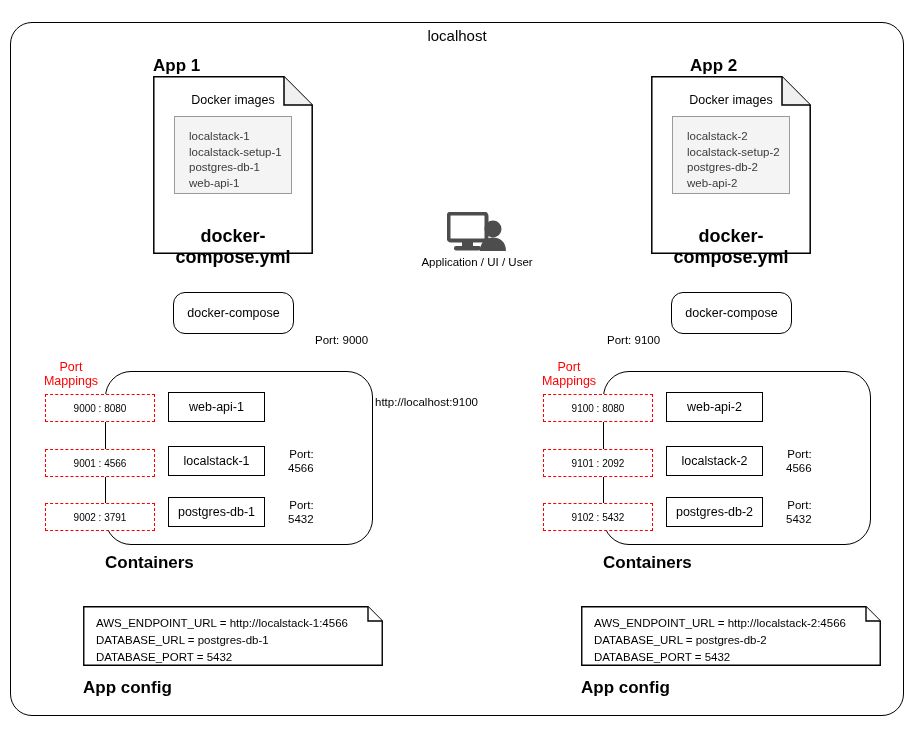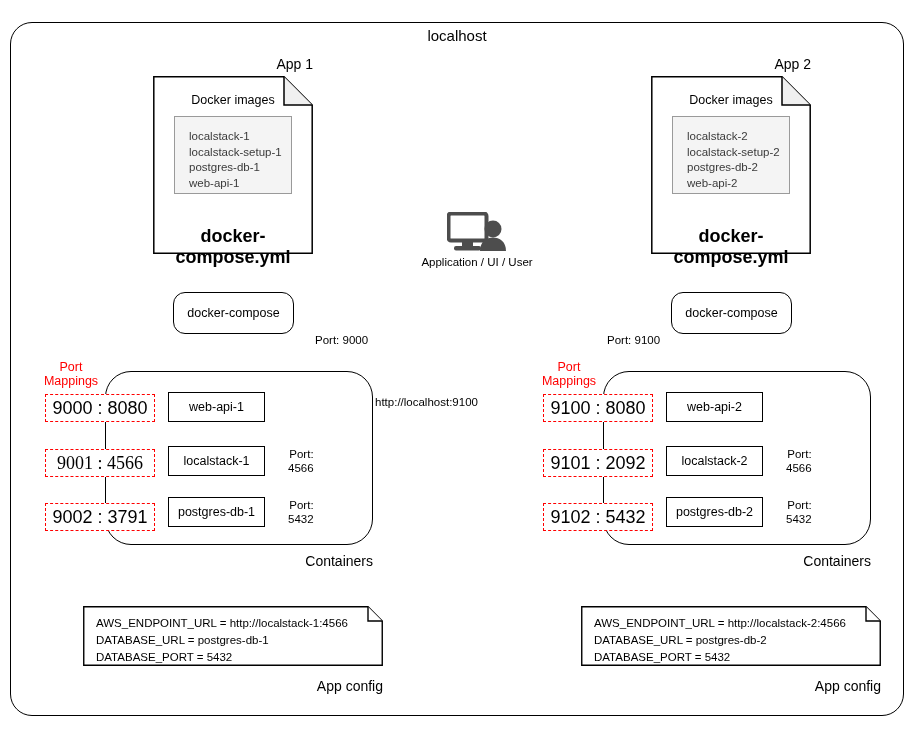--- a/index.html
+++ b/index.html
@@ -8,21 +8,21 @@
   #stage{position:absolute;inset:0;width:914px;height:741px;border-radius:14px;}
   svg#wires{position:absolute;left:0;top:0;width:914px;height:741px;pointer-events:none;}
 
   .abs{position:absolute;box-sizing:border-box;}
 
   
   .host-rect{border:1.6px solid #000;border-radius:22px;background:#fff;}
   .host-title{font-size:15px;text-align:center;white-space:nowrap;}
 
   
-  .cap-bold{font-size:14px;font-weight:normal;text-align:right;white-space:nowrap;}
+  .cap-bold{font-size:17px;font-weight:bold;text-align:left;white-space:nowrap;}
 
   
   .doc{background:#fff;}
   .doc-label-top{position:absolute;left:0;right:0;text-align:center;font-size:12.5px;}
   .doc-label-bottom{position:absolute;left:0;right:0;text-align:center;
                     font-size:18px;font-weight:bold;}
   .img-list{position:absolute;border:1px solid #9a9a9a;background:#f4f4f4;
             font-size:11.5px;line-height:15.5px;color:#3a3a3a;
             padding:12px 0 0 14px;box-sizing:border-box;}
   .img-list div{white-space:nowrap;}
@@ -34,21 +34,21 @@
 
   
   .group{border:1.6px solid #000;border-radius:26px;background:transparent;}
 
   
   .sbox{border:1.5px solid #000;background:#fff;display:flex;
         align-items:center;justify-content:center;font-size:12.5px;white-space:nowrap;}
 
   
   .pmap{border:1.4px dashed #ff0000;background:#fff;display:flex;
-        align-items:center;justify-content:center;font-size:18px;white-space:nowrap;}
+        align-items:center;justify-content:center;font-size:10px;white-space:nowrap;}
   .pm-title{color:#ff0000;font-size:12.5px;text-align:center;line-height:14px;}
 
   
   .elabel{font-size:11.5px;white-space:nowrap;background:#fff;padding:0 2px;}
   .plabel{font-size:11.5px;line-height:14px;white-space:nowrap;text-align:right;}
 
   
   .cfg{background:#fff;}
   .cfg-text{position:absolute;left:13px;top:9px;font-size:11.5px;line-height:17px;}
   .cfg-text div{white-space:nowrap;}
@@ -178,37 +178,37 @@
   <div class="abs plabel" style="left:288px;top:498px;">
     <div>Port:</div>
     <div>5432</div>
   </div>
 
   <div class="abs pm-title" style="left:28px;top:360px;width:86px;">
     <div>Port</div>
     <div>Mappings</div>
   </div>
   <div class="abs pmap" style="left:45px;top:394px;width:110px;height:28px;">9000 : 8080</div>
-  <div class="abs pmap" style="left:45px;top:449px;width:110px;height:28px;font-family:Liberation Serif, serif;">9001 : 4566</div>
+  <div class="abs pmap" style="left:45px;top:449px;width:110px;height:28px;">9001 : 4566</div>
   <div class="abs pmap" style="left:45px;top:503px;width:110px;height:28px;">9002 : 3791</div>
 
   <div class="abs cfg" style="left:83px;top:606px;width:349px;height:60px;">
     <svg viewBox="0 0 300 60" width="300" height="60" style="position:absolute;left:0;top:0;">
       <path d="M0.75,0.75 L285,0.75 L299.25,15 L299.25,59.25 L0.75,59.25 z" fill="#fff" stroke="#000" stroke-width="1.4"></path>
       <path d="M285,0.75 L285,15 L299.25,15" fill="#fff" stroke="#000" stroke-width="1.4"></path>
     </svg>
     <div class="cfg-text">
       <div>AWS_ENDPOINT_URL = http://localstack-1:4566</div>
       <div>DATABASE_URL = postgres-db-1</div>
       <div>DATABASE_PORT = 5432</div>
     </div>
   </div>
   <div class="abs cap-bold" style="left:83px;top:678px;width:300px;">App config</div>
 
-  <div class="abs cap-bold" style="left:651px;top:56px;width:160px;">App 2</div>
+  <div class="abs cap-bold" style="left:690px;top:56px;width:160px;">App 2</div>
 
   <div class="abs doc" style="left:651px;top:76px;width:160px;height:178px;">
     <svg viewBox="0 0 160 178" width="160" height="178" style="position:absolute;left:0;top:0;">
       <path d="M0.8,0.8 L131,0.8 L159.2,29 L159.2,177.2 L0.8,177.2 z" fill="#fff" stroke="#000" stroke-width="1.5"></path>
       <path d="M131,0.8 L131,29 L159.2,29" fill="#f0f0f0" stroke="#000" stroke-width="1.5"></path>
     </svg>
     <div class="doc-label-top" style="top:17px;">Docker images</div>
     <div class="img-list" style="left:21px;top:40px;width:118px;height:78px;">
       <div>localstack-2</div>
       <div>localstack-setup-2</div>

